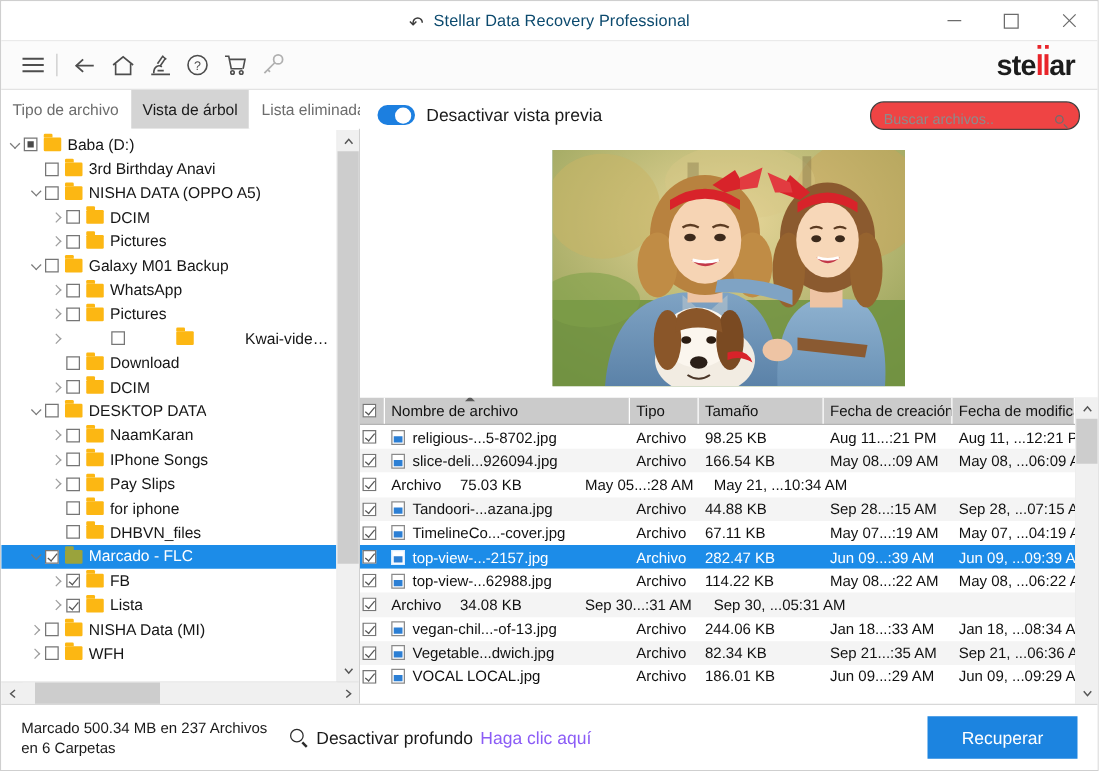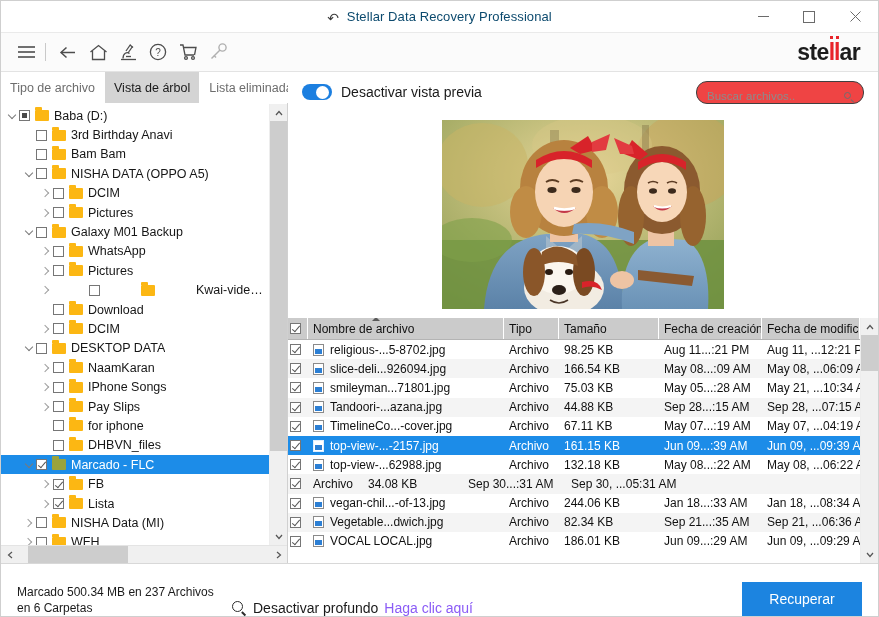--- a/index.html
+++ b/index.html
@@ -199,21 +199,21 @@
     width:11px;height:12px;min-width:11px;background:#ffffff;border:1px solid #8a8a8a;
     margin-right:6px;position:relative;box-sizing:border-box;
   }
   .fileicon::after{
     content:"";position:absolute;left:1px;top:4px;width:7px;height:5px;background:#2c7fd4;
   }
   .row.sel .fileicon{border-color:#dfefff;}
 
   
   .status{
-    height:52px;min-height:52px;display:flex;align-items:flex-end;
+    height:52px;min-height:52px;display:flex;align-items:center;
     border-top:1px solid #d8d8d8;background:#fff;padding:0 16px;
   }
   .marked{font-size:12px;color:#1a1a1a;line-height:16px;width:215px;}
   .deep{display:flex;align-items:center;gap:6px;font-size:14px;color:#1a1a1a;}
   .mag-lg{width:15px;height:15px;position:relative;flex-shrink:0;}
   .mag-lg::before{content:"";position:absolute;top:0;left:0;width:11px;height:11px;border:1.6px solid #2b2b2b;border-radius:50%;box-sizing:border-box;}
   .mag-lg::after{content:"";position:absolute;top:10px;left:10px;width:5px;height:1.6px;background:#2b2b2b;transform:rotate(45deg);transform-origin:left center;}
   .deeplink{color:#8b5cf6;font-size:14px;}
   .recover{
     margin-left:auto;width:120px;height:34px;background:#1c84e0;color:#fff;
@@ -341,26 +341,20 @@
               </span>
               <span class="cb partial"></span>
               <span class="folder"></span>
               <span class="tlabel">Baba (D:)</span>
             </div>
             <div class="tnode" style="padding-left: 21px;">
               <span class="tw"></span>
               <span class="cb"></span>
               <span class="folder"></span>
               <span class="tlabel">3rd Birthday Anavi</span>
-            </div>
-            <div class="tnode" style="padding-left: 21px;">
-              <span class="tw"></span>
-              <span class="cb"></span>
-              <span class="folder"></span>
-              <span class="tlabel">Bam Bam</span>
             </div>
             <div class="tnode" style="padding-left: 21px;">
               <span class="tw">
                 <i class="chev-d"></i>
               </span>
               <span class="cb"></span>
               <span class="folder"></span>
               <span class="tlabel">NISHA DATA (OPPO A5)</span>
             </div>
             <div class="tnode" style="padding-left: 38px;">
@@ -698,24 +692,20 @@
                 </div>
                 <div class="cell c-type">Archivo</div>
                 <div class="cell c-size">166.54 KB</div>
                 <div class="cell c-crt">May 08...:09 AM</div>
                 <div class="cell c-mod">May 08, ...06:09 AM</div>
               </div>
               <div class="row">
                 <div class="cell cbcol">
                   <span class="cb checked"></span>
                 </div>
-                <div class="cell c-name">
-                  <span class="fileicon"></span>
-                  <span>smileyman...71801.jpg</span>
-                </div>
                 <div class="cell c-type">Archivo</div>
                 <div class="cell c-size">75.03 KB</div>
                 <div class="cell c-crt">May 05...:28 AM</div>
                 <div class="cell c-mod">May 21, ...10:34 AM</div>
               </div>
               <div class="row alt">
                 <div class="cell cbcol">
                   <span class="cb checked"></span>
                 </div>
                 <div class="cell c-name">
@@ -742,34 +732,34 @@
               </div>
               <div class="row sel">
                 <div class="cell cbcol">
                   <span class="cb checked"></span>
                 </div>
                 <div class="cell c-name">
                   <span class="fileicon"></span>
                   <span>top-view-...-2157.jpg</span>
                 </div>
                 <div class="cell c-type">Archivo</div>
-                <div class="cell c-size">161.15 KB</div>
+                <div class="cell c-size">282.47 KB</div>
                 <div class="cell c-crt">Jun 09...:39 AM</div>
                 <div class="cell c-mod">Jun 09, ...09:39 AM</div>
               </div>
               <div class="row">
                 <div class="cell cbcol">
                   <span class="cb checked"></span>
                 </div>
                 <div class="cell c-name">
                   <span class="fileicon"></span>
                   <span>top-view-...62988.jpg</span>
                 </div>
                 <div class="cell c-type">Archivo</div>
-                <div class="cell c-size">132.18 KB</div>
+                <div class="cell c-size">114.22 KB</div>
                 <div class="cell c-crt">May 08...:22 AM</div>
                 <div class="cell c-mod">May 08, ...06:22 AM</div>
               </div>
               <div class="row alt">
                 <div class="cell cbcol">
                   <span class="cb checked"></span>
                 </div>
                 <div class="cell c-type">Archivo</div>
                 <div class="cell c-size">34.08 KB</div>
                 <div class="cell c-crt">Sep 30...:31 AM</div>

